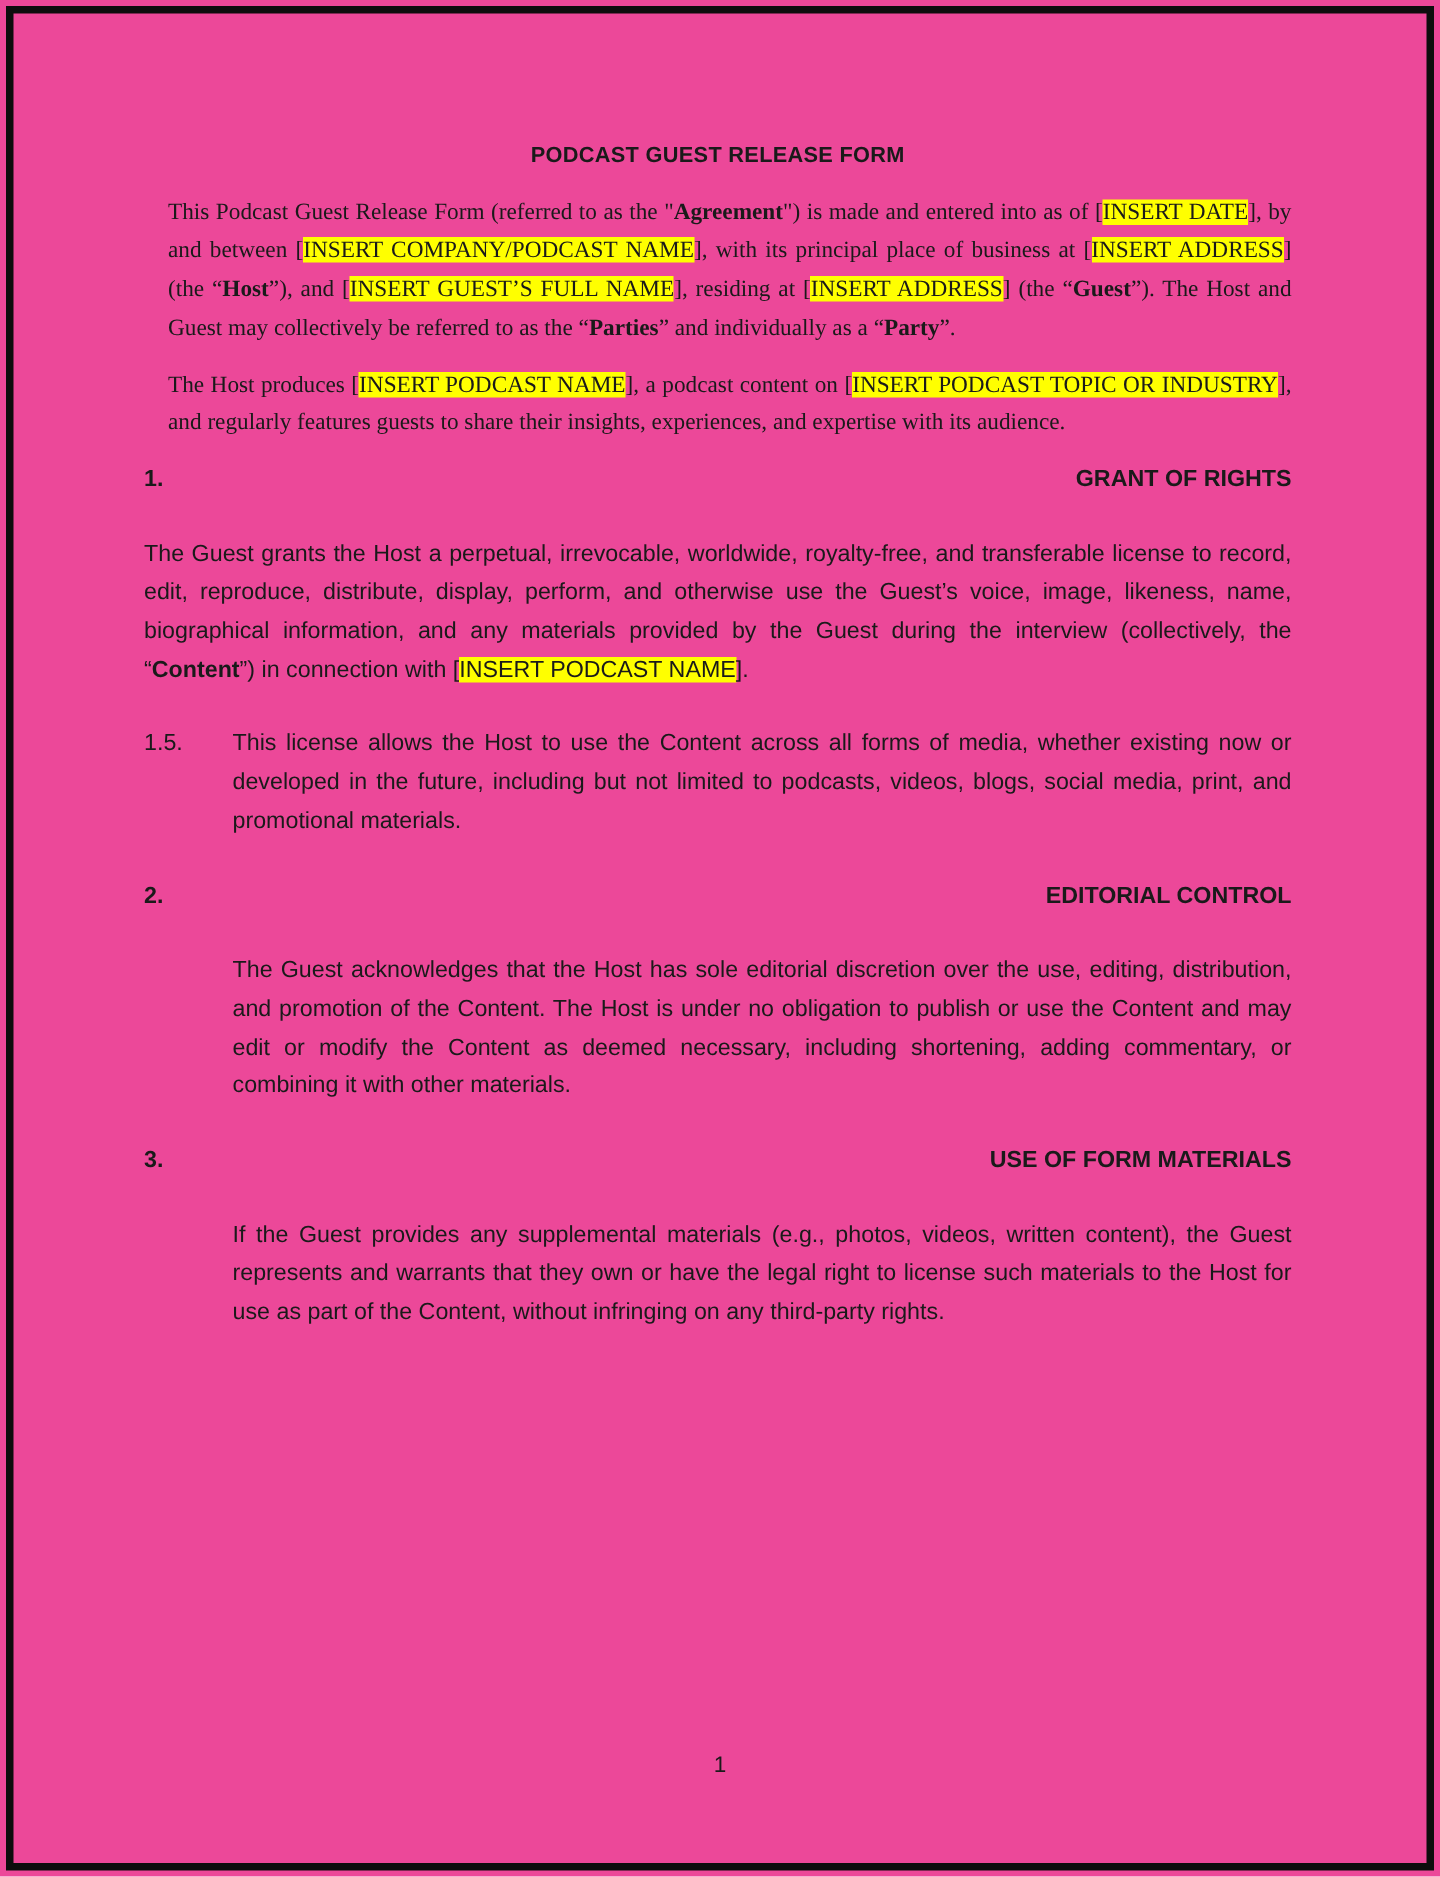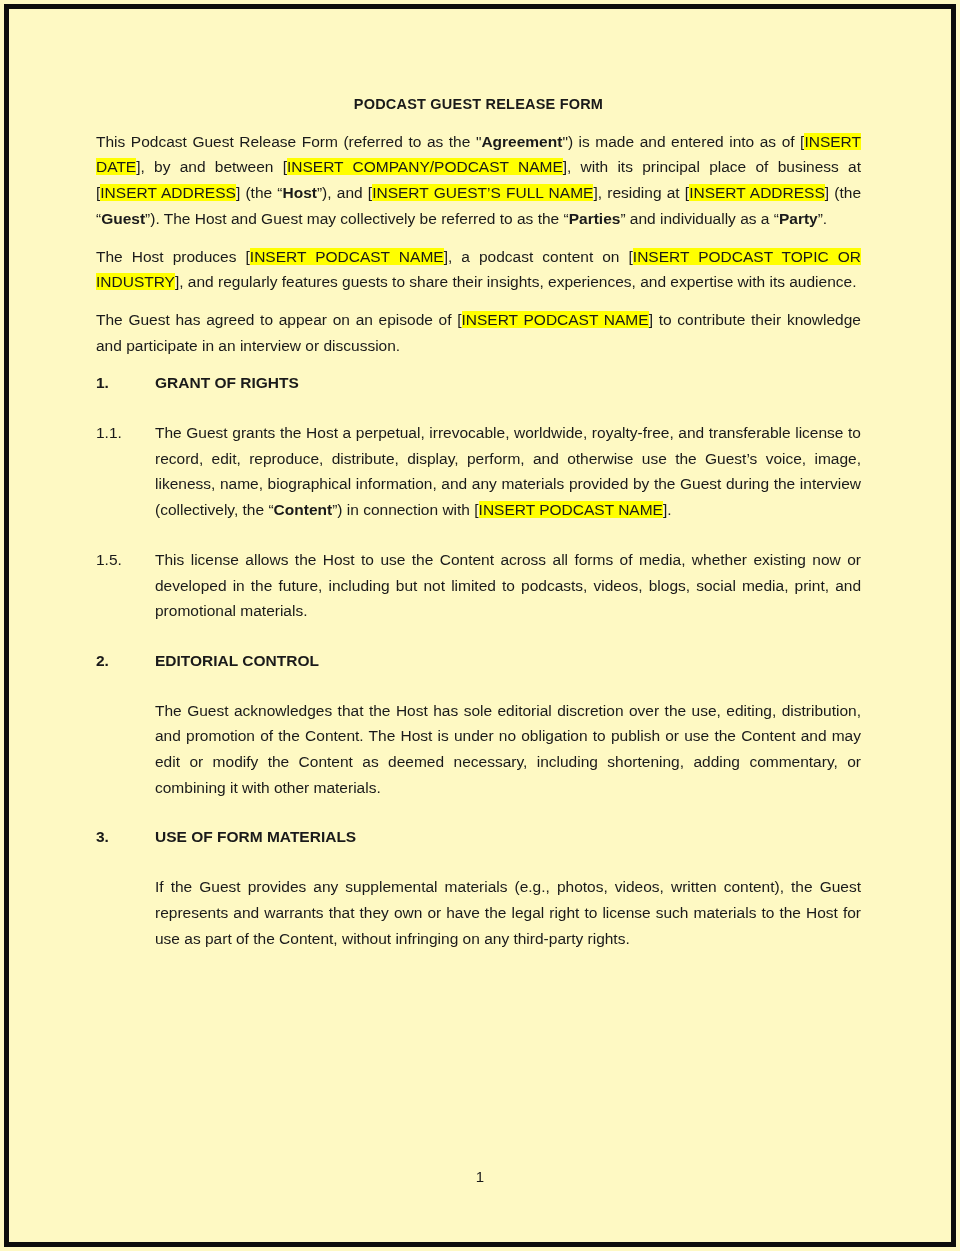--- a/index.html
+++ b/index.html
@@ -4,21 +4,21 @@
 <style>
   html, body {
     margin: 0;
     padding: 0;
     background: #ffffff;
   }
   .page {
     position: relative;
     width: 960px;
     height: 1251px;
-    background: #fef9c3;
+    background: #ec4899;
     overflow: hidden;
     font-family: "Liberation Sans", sans-serif;
     color: #1a1a1a;
   }
   .page-frame {
     position: absolute;
     left: 4px; top: 4px; right: 4px; bottom: 4px;
     border: 5px solid #0d0d0d;
     pointer-events: none;
   }
@@ -34,39 +34,40 @@
   }
   .doc-title {
     text-align: center;
     font-weight: 700;
     font-size: 14.5px;
     letter-spacing: 0.2px;
     margin: 0 0 11px 0;
   }
   .para {
     text-align: justify;
-    margin: 0 0 12px 0;
+    margin: 0 0 12px 16px;
+    font-family: Liberation Serif, serif;
   }
   .sect {
     display: flex;
     margin: 0 0 24px 0;
   }
   .sect .num {
     flex: 0 0 59px;
   }
   .sect .body {
     flex: 1 1 auto;
     text-align: justify;
   }
   .heading {
     font-weight: 700;
     margin-top: 12px;
   }
   .heading .body {
-    text-align: left;
+    text-align: right;
   }
   .indented {
     margin: 0 0 24px 59px;
     text-align: justify;
   }
   .b { font-weight: 700; }
   .hl { background: #ffff00; }
   .page-number {
     position: absolute;
     top: 1164px;
@@ -81,29 +82,27 @@
 
 <div class="page">
   <div class="page-frame"></div>
 
   <div class="doc">
 
     <div class="doc-title">PODCAST GUEST RELEASE FORM</div>
 
     <p class="para"><span>This Podcast Guest Release Form (referred to as the "</span><span class="b">Agreement</span><span>") is made and entered into as of [</span><span class="hl">INSERT DATE</span><span>], by and between [</span><span class="hl">INSERT COMPANY/PODCAST NAME</span><span>], with its principal place of business at [</span><span class="hl">INSERT ADDRESS</span><span>] (the “</span><span class="b">Host</span><span>”), and [</span><span class="hl">INSERT GUEST’S FULL NAME</span><span>], residing at [</span><span class="hl">INSERT ADDRESS</span><span>] (the “</span><span class="b">Guest</span><span>”). The Host and Guest may collectively be referred to as the “</span><span class="b">Parties</span><span>” and individually as a “</span><span class="b">Party</span><span>”.</span></p>
     <p class="para"><span>The Host produces [</span><span class="hl">INSERT PODCAST NAME</span><span>], a podcast content on [</span><span class="hl">INSERT PODCAST TOPIC OR INDUSTRY</span><span>], and regularly features guests to share their insights, experiences, and expertise with its audience.</span></p>
-    <p class="para"><span>The Guest has agreed to appear on an episode of [</span><span class="hl">INSERT PODCAST NAME</span><span>] to contribute their knowledge and participate in an interview or discussion.</span></p>
 
     <div class="sect heading">
       <span class="num">1.</span>
       <span class="body">GRANT OF RIGHTS</span>
     </div>
 
     <div class="sect">
-      <span class="num">1.1.</span>
       <span class="body"><span>The Guest grants the Host a perpetual, irrevocable, worldwide, royalty-free, and transferable license to record, edit, reproduce, distribute, display, perform, and otherwise use the Guest’s voice, image, likeness, name, biographical information, and any materials provided by the Guest during the interview (collectively, the “</span><span class="b">Content</span><span>”) in connection with [</span><span class="hl">INSERT PODCAST NAME</span><span>].</span></span>
     </div>
 
     <div class="sect">
       <span class="num">1.5.</span>
       <span class="body"><span>This license allows the Host to use the Content across all forms of media, whether existing now or developed in the future, including but not limited to podcasts, videos, blogs, social media, print, and promotional materials.</span></span>
     </div>
 
     <div class="sect heading">
       <span class="num">2.</span>

